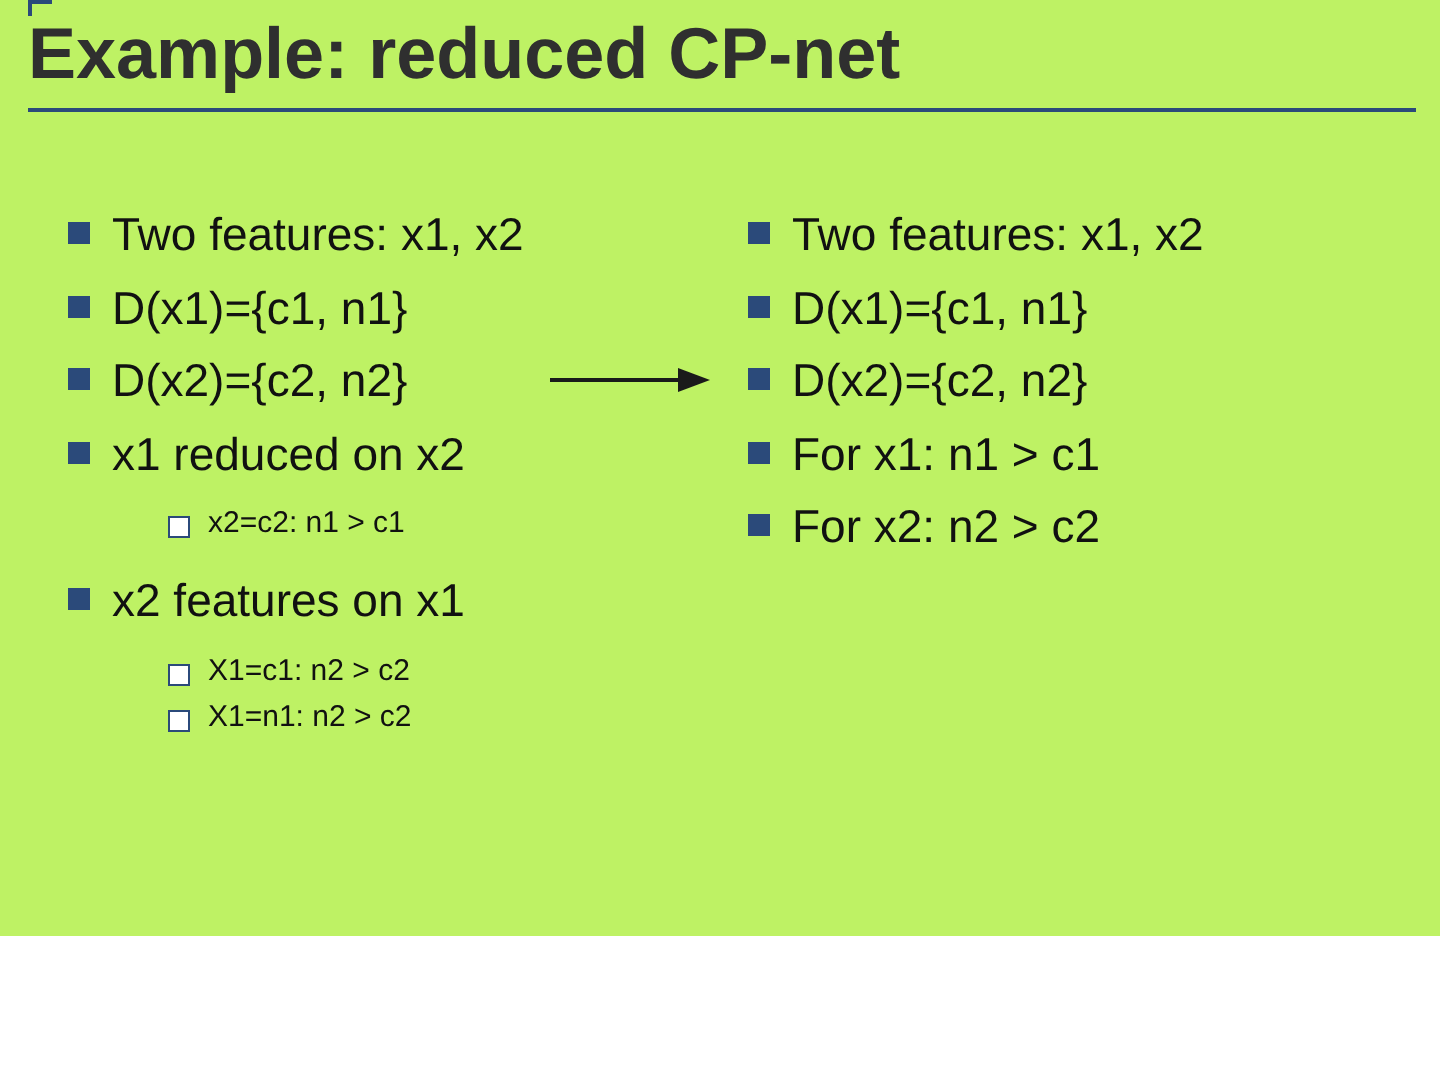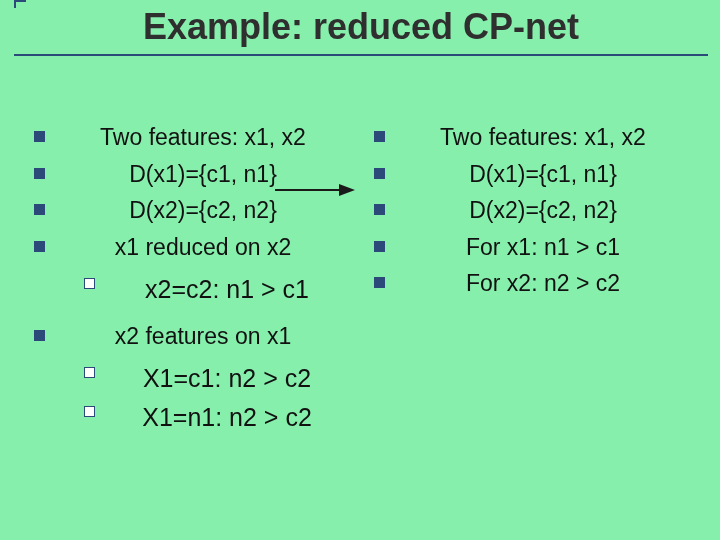--- a/index.html
+++ b/index.html
@@ -1,22 +1,21 @@
 <!DOCTYPE html>
 <html><head>
 <meta charset="utf-8">
 <style>
   * { margin: 0; padding: 0; box-sizing: border-box; }
   html, body { width: 720px; height: 540px; background: #fff; font-family: Arial, Helvetica, sans-serif; }
   .slide {
     position: relative;
     width: 720px;
-    height: 540px;
-    background: #86efac;
-    text-align: center;
+    height: 468px;
+    background: #bef264;
   }
   .title-wrap {
     padding: 6px 12px 0 12px;
   }
   .title {
     font-size: 36px;
     font-weight: bold;
     color: #2f2f2f;
     border-bottom: 2px solid #2b4a7a;
     padding-bottom: 6px;
@@ -33,21 +32,20 @@
   }
   .columns {
     display: flex;
     flex-direction: row;
     padding: 44px 30px 0 30px;
     gap: 20px;
     position: relative;
   }
   .col {
     flex: 1;
-    margin-top: 20px;
   }
   ul.level1 {
     list-style: none;
   }
   ul.level1 > li {
     position: relative;
     padding-left: 26px;
     font-size: 23px;
     color: #111;
     line-height: 1.5;
@@ -62,21 +60,21 @@
     height: 11px;
     background: #2b4a7a;
   }
   ul.level2 {
     list-style: none;
     margin: 6px 0 10px 0;
   }
   ul.level2 > li {
     position: relative;
     padding-left: 48px;
-    font-size: 25px;
+    font-size: 15px;
     color: #111;
     line-height: 1.55;
   }
   ul.level2 > li::before {
     content: "";
     position: absolute;
     left: 28px;
     top: 8px;
     width: 9px;
     height: 9px;

